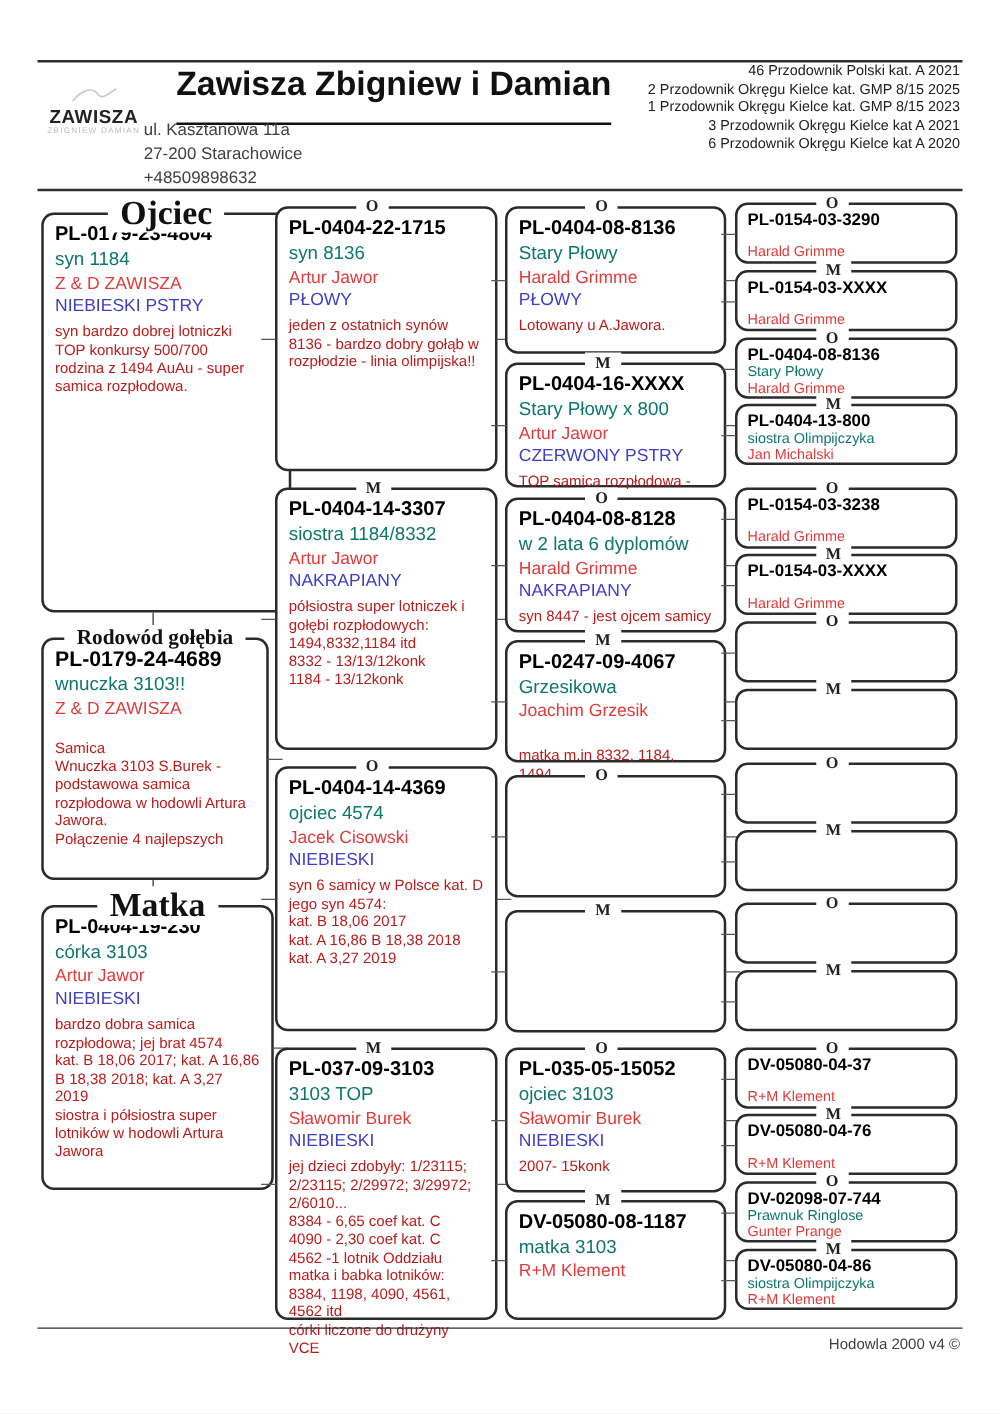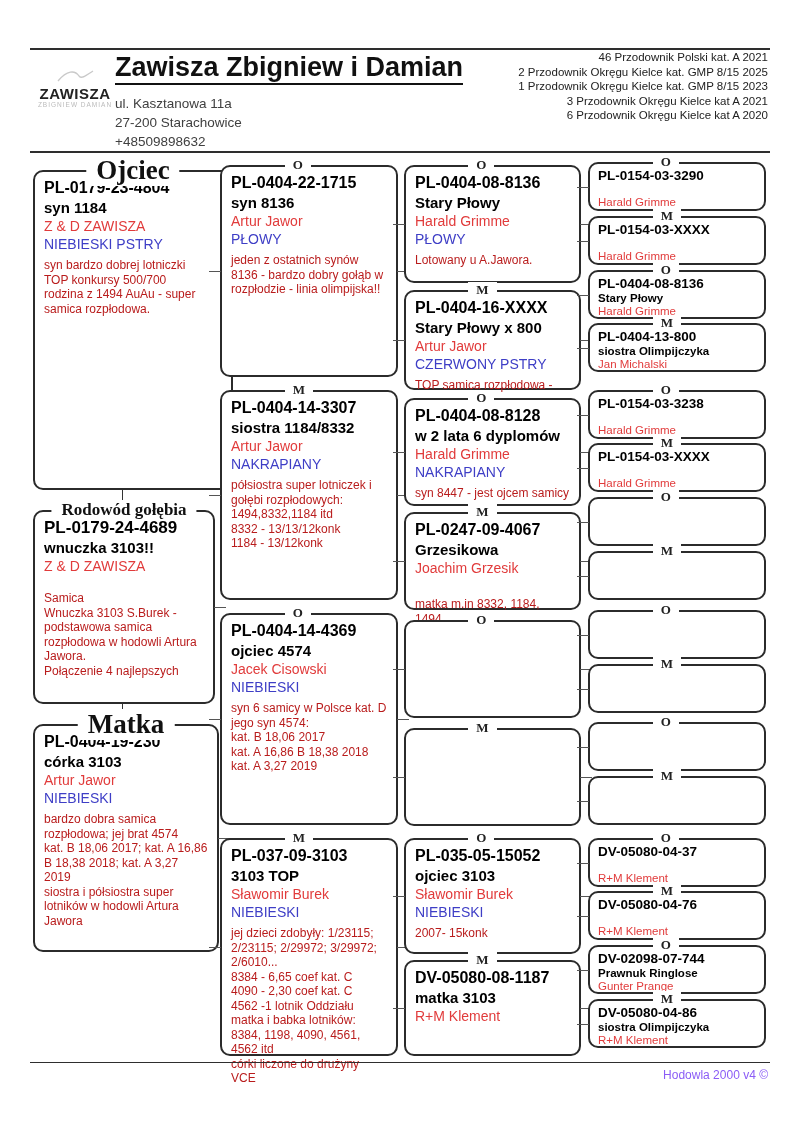--- a/index.html
+++ b/index.html
@@ -8,51 +8,51 @@
         font-family:"Liberation Sans",sans-serif;color:#111;overflow:hidden;}
   .rule{position:absolute;left:30px;width:740px;height:0;border-top:2px solid #2e2e2e;}
   .rule.thin{border-top-width:1.5px;}
 
   
   #logo{position:absolute;left:36px;top:68px;width:78px;text-align:center;line-height:1;}
   #logo .mark{display:block;font-size:15px;font-weight:bold;letter-spacing:.5px;color:#222;}
   #logo .sub{display:block;font-size:6.5px;color:#bbb;letter-spacing:1px;margin-top:1px;}
   #logo svg{display:block;margin:0 auto 2px auto;}
   #main-title{position:absolute;left:115px;top:52px;margin:0;font-size:27px;font-weight:bold;}
-  #main-title span{border-bottom:2.5px solid #111;padding-bottom:1px;}
+  #main-title span{border-bottom:2.5px solid #111;padding-bottom:16px;margin-left:26px;}
   #address{position:absolute;left:115px;top:94px;font-size:13.5px;line-height:19px;color:#404040;}
   #achievements{position:absolute;right:32px;top:50px;width:430px;text-align:right;
                 font-size:11.5px;line-height:14.6px;color:#222;}
 
   
   .pbox{position:absolute;box-sizing:border-box;border:2px solid #2b2b2b;border-radius:10px;
         background:#fff;padding:6px 9px 4px 9px;}
   .pbox:before{content:"";position:absolute;left:-13px;top:50%;width:12px;height:0;border-top:1.5px solid #555;}
   .pbox.noleft:before{display:none;}
   .pbox.rtick:after{content:"";position:absolute;right:-13px;top:50%;width:12px;height:0;border-top:1.5px solid #555;}
   .gender{position:absolute;top:-10px;left:36%;background:#fff;padding:0 8px;
           font-family:"Liberation Serif",serif;font-weight:bold;font-size:13px;color:#222;}
   .box-title{position:absolute;top:-17px;left:50%;transform:translateX(-50%);background:#fff;
              padding:0 10px;font-family:"Liberation Serif",serif;font-weight:bold;font-size:27px;
              white-space:nowrap;color:#111;}
   .box-title.md{font-size:17px;top:-12px;}
   .ring{font-size:16px;font-weight:bold;color:#000;line-height:20px;}
-  .gname{font-size:15px;font-weight:bold;color:#000000;line-height:19px;}
+  .gname{font-size:15px;font-weight:normal;color:#0f766e;line-height:19px;}
   .gowner{font-size:14px;color:#e13b3b;line-height:18px;}
   .gcolor{font-size:14px;color:#3e3ec6;line-height:19px;}
   .gdesc{font-size:12px;color:#b91c1c;line-height:14.5px;margin-top:4px;white-space:pre-line;}
   .ph{min-height:16px;}
   .pbox.small{padding:4px 8px;}
   .small .ring{font-size:13.5px;line-height:16px;}
   .small .gname{font-size:11.5px;line-height:13px;}
   .small .gowner{font-size:11.5px;line-height:13px;}
   .small .ph{min-height:12px;}
   .vline{position:absolute;width:0;border-left:1.5px solid #333;}
 
-  #footer-text{position:absolute;right:32px;top:1068px;font-size:12px;color:#8b5cf6;}
+  #footer-text{position:absolute;right:32px;top:1068px;font-size:12px;color:#404040;}
 </style>
 </head>
 <body>
 
 <div id="page">
 
   <div class="rule" style="top:48px"></div>
 
   <div id="logo">
     <svg width="40" height="16" viewBox="0 0 40 16">

